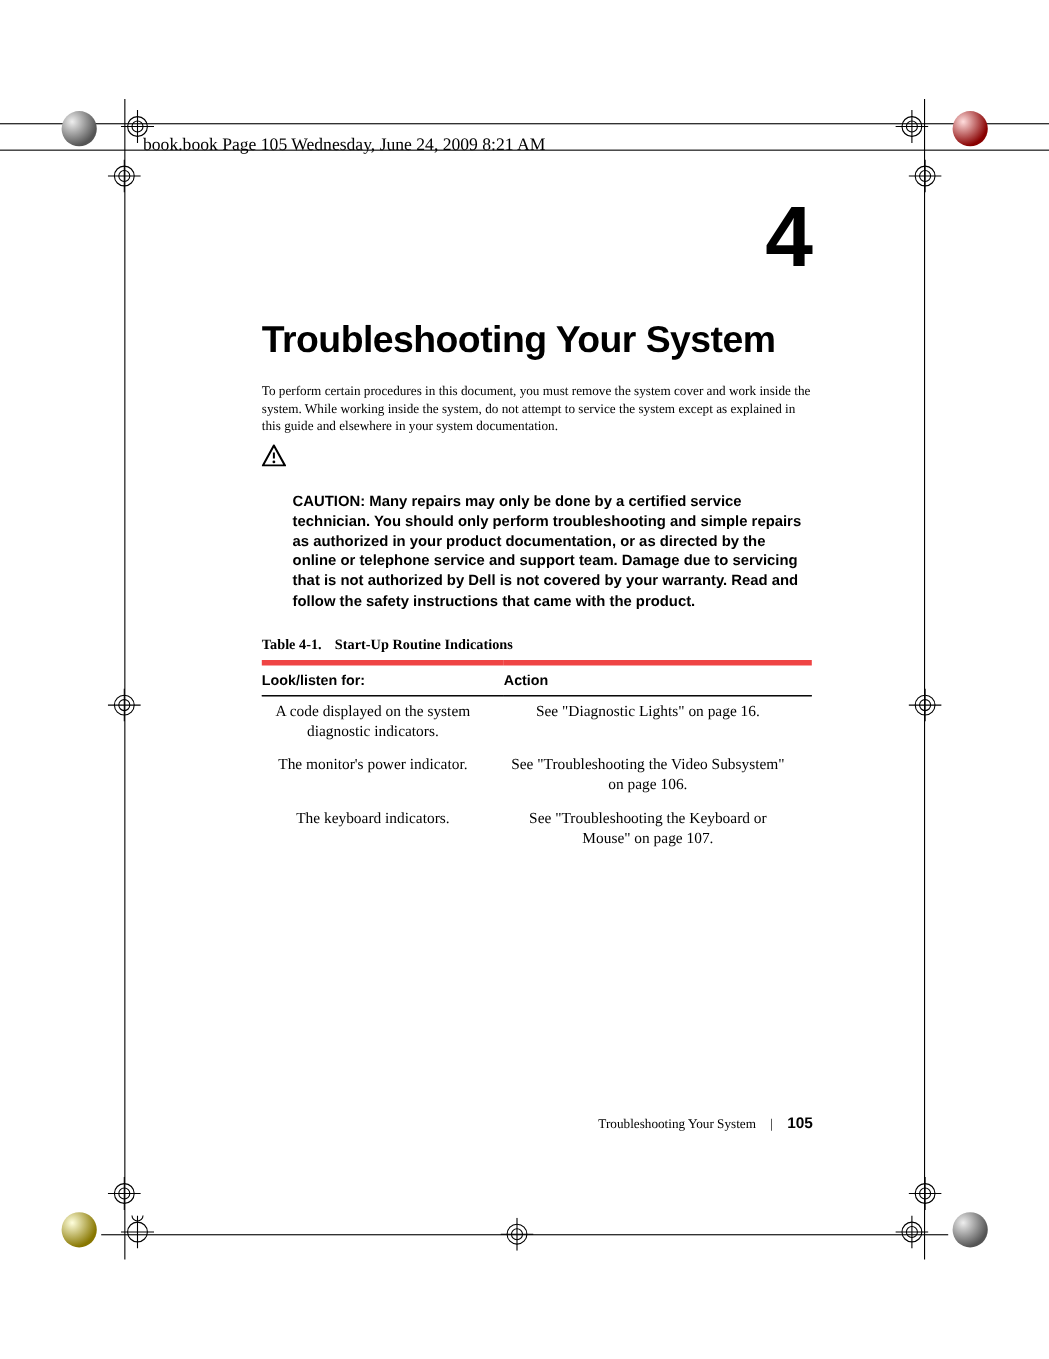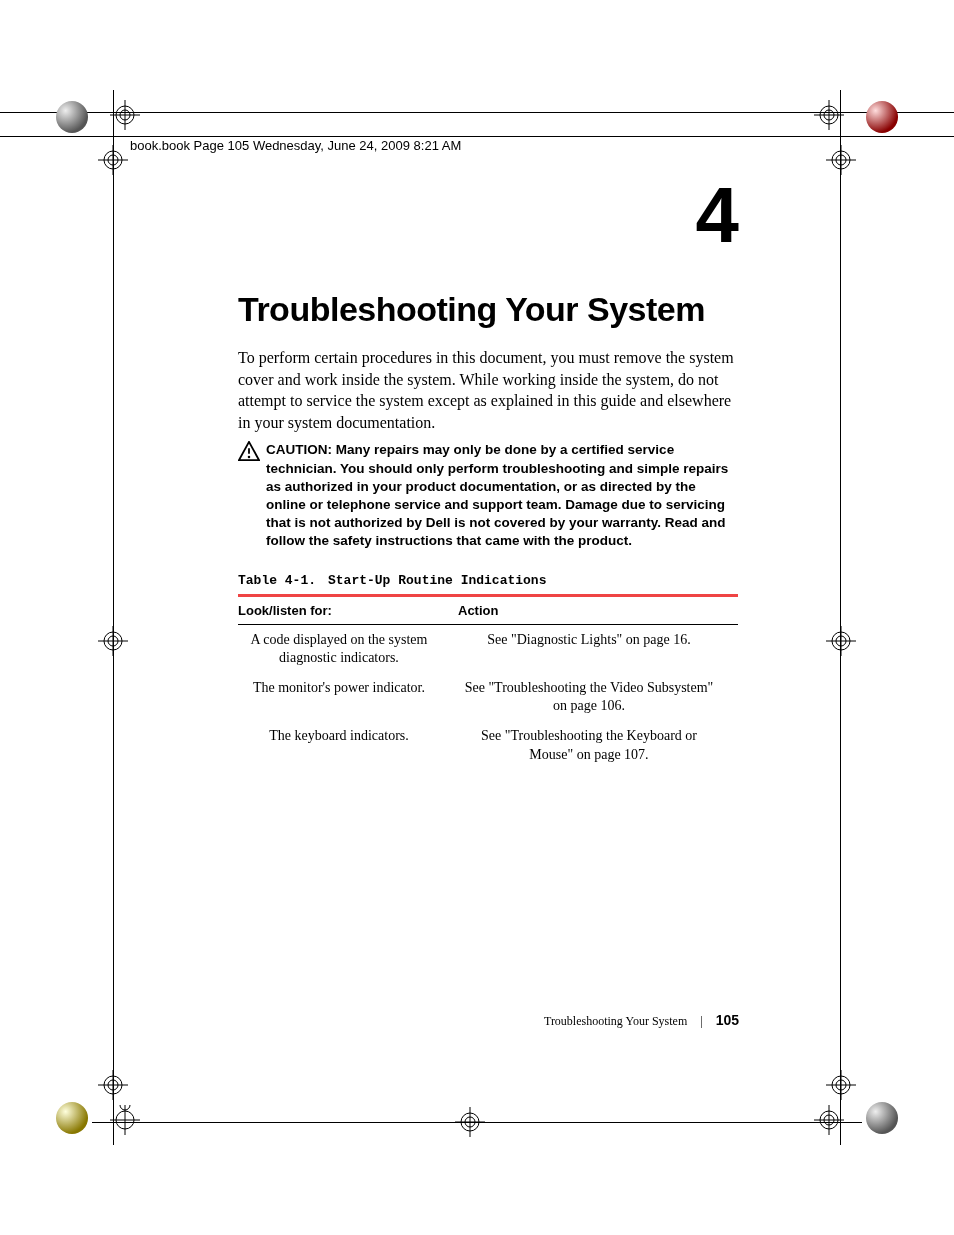--- a/index.html
+++ b/index.html
@@ -11,24 +11,24 @@
     position: relative;
     font-family: Georgia, "Times New Roman", serif;
     color: #000;
   }
   .page {
     position: absolute;
     left: 0; top: 0; right: 0; bottom: 0;
   }
   .header-line {
     position: absolute;
-    top: 138px;
+    top: 123px;
     left: 130px;
-    font-family: Liberation Sans, sans-serif;
-    font-size: 13px;
+    font-family: Liberation Serif, serif;
+    font-size: 16px;
     color: #000;
   }
   .crop-line-h { position:absolute; height:0; border-top:0.5px solid #000;}
   .crop-line-v { position:absolute; width:0; border-left:0.5px solid #000;}
   .content {
     position: absolute;
     left: 238px;
     top: 180px;
     width: 500px;
   }
@@ -49,55 +49,56 @@
     letter-spacing: -0.5px;
   }
   h2.section {
     font-family: "Arial Narrow", Arial, sans-serif;
     font-weight: bold;
     font-size: 22px;
     margin: 22px 0 10px 0;
   }
   p.body {
     font-family: Georgia, serif;
-    font-size: 16px;
+    font-size: 12px;
     line-height: 1.35;
     margin: 0 0 8px 0;
   }
   .caution-block {
     display: flex;
     align-items: flex-start;
     gap: 6px;
     margin: 4px 0 10px 0;
   }
   .caution-icon svg { display:block; }
   .caution-text {
     font-family: Arial, sans-serif;
     font-weight: bold;
     font-size: 13.5px;
     line-height: 1.35;
+    margin-top: 43px;
   }
   .table-caption {
-    font-family: Liberation Mono, monospace;
+    font-family: Liberation Serif, serif;
     font-weight: bold;
     font-size: 13px;
     margin: 22px 0 6px 0;
   }
   .table-caption .tlabel { margin-right: 12px; }
   table.routine {
     border-collapse: collapse;
     width: 100%;
     font-size: 14px;
   }
   table.routine th {
     text-align: left;
     font-family: Arial, sans-serif;
     font-weight: bold;
     font-size: 13px;
-    border-top: 3px solid #ef4444;
+    border-top: 5px solid #ef4444;
     border-bottom: 1px solid #000;
     padding: 6px 8px 6px 0;
   }
   table.routine td {
     font-family: Georgia, serif;
     font-size: 14px;
     padding: 6px 18px 6px 0;
     vertical-align: top;
     line-height: 1.3;
     text-align: center;

